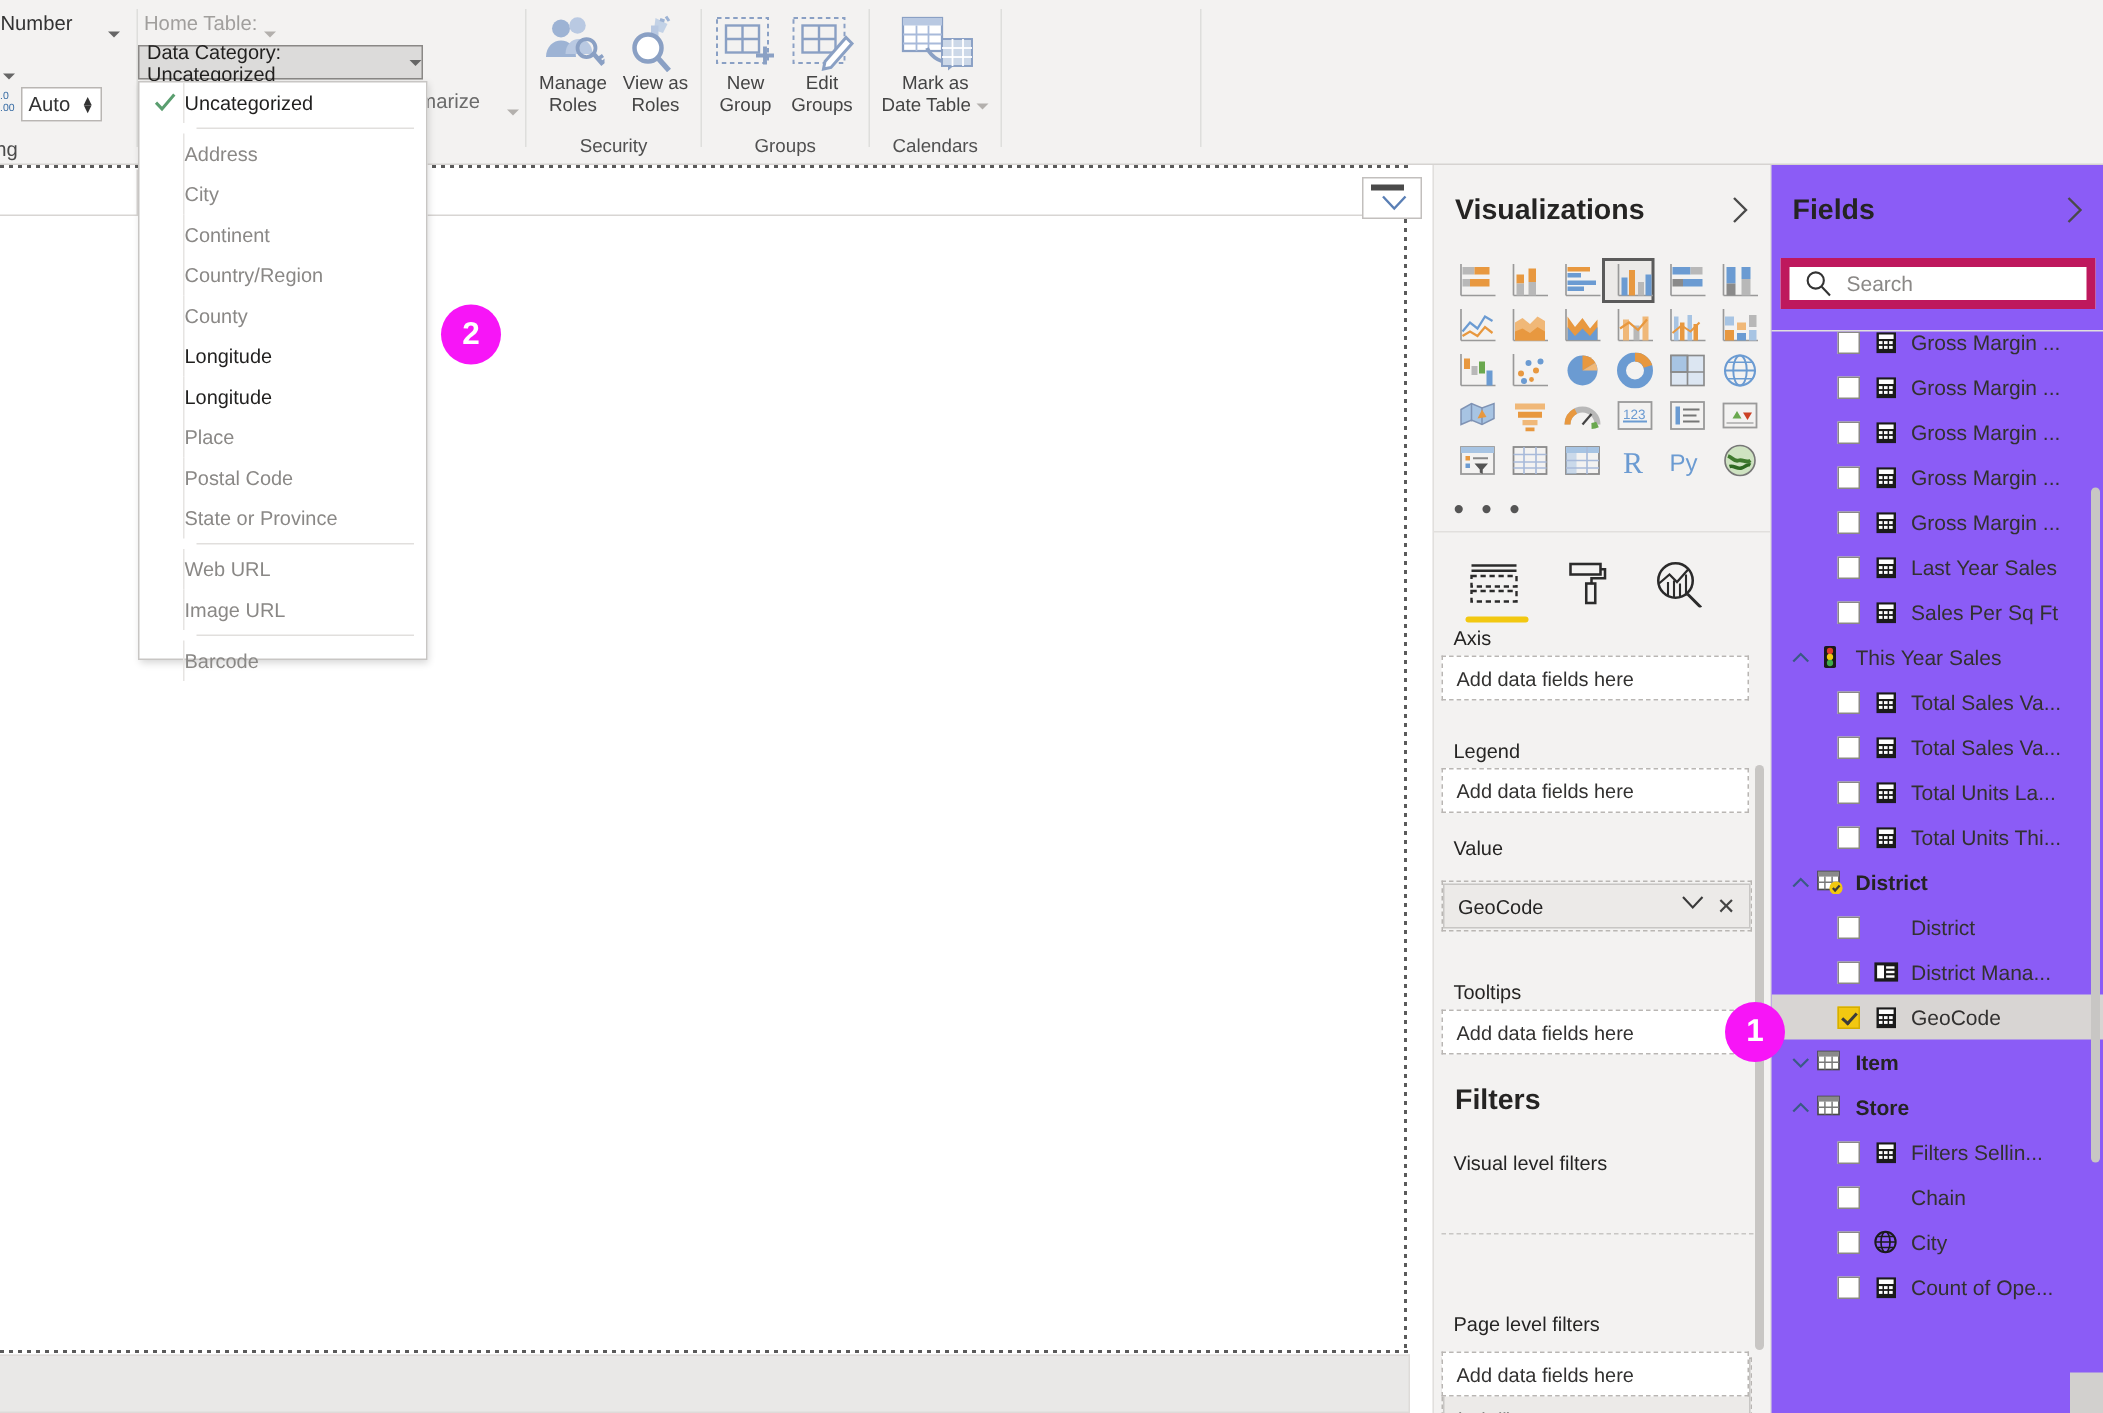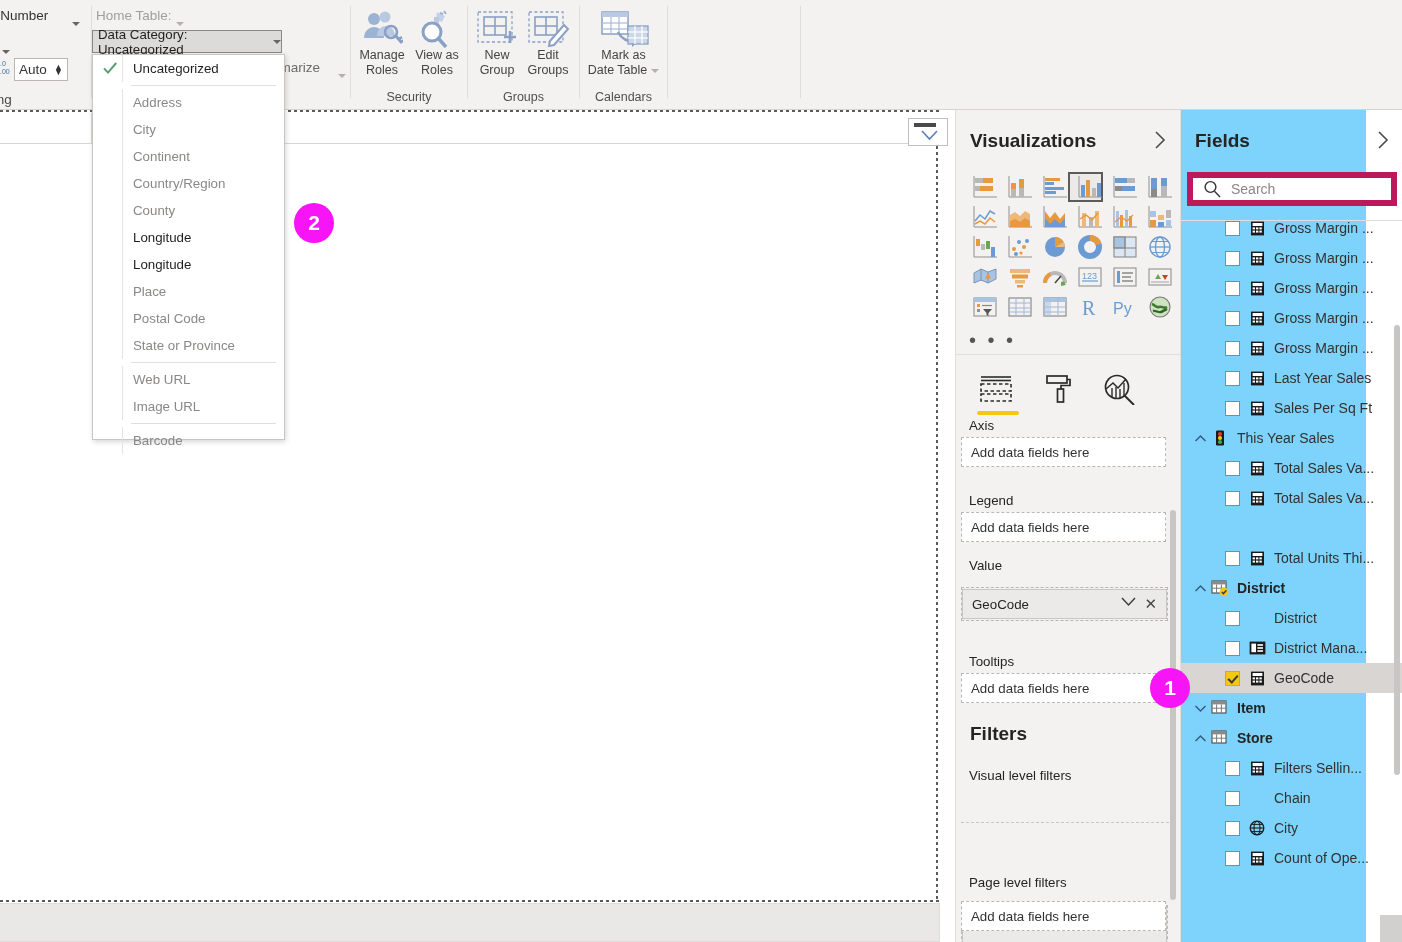--- a/index.html
+++ b/index.html
@@ -56,21 +56,21 @@
 
   
   #datacat-menu {
     position:absolute; left:92px; top:54px; width:193px; height:386px;
     background:#ffffff; border:1px solid #c8c6c4;
     box-shadow:1px 2px 5px rgba(0,0,0,.16);
     z-index:50;
   }
   .menu-item {
     position:relative; height:27px; display:flex; align-items:center;
-    font-size:13.3px; padding-left:40px; color:#8a8886; cursor:default;
+    font-size:13.3px; padding-left:30px; color:#8a8886; cursor:default;
   }
   .menu-item.enabled { color:#201f1e; }
   .menu-gut {
     position:absolute; left:0; top:0; width:30px; height:100%;
     border-right:1px solid #e6e4e2;
   }
   .menu-check {
     position:absolute; left:9px; top:5px; width:16px; height:16px;
   }
   .menu-divider { height:1px; background:#e1dfdd; margin:3px 8px 3px 38px; }
@@ -156,22 +156,22 @@
   #filter-chip-outer { position:absolute; left:5px; top:795px; width:207px; height:50px;
       border:1px dashed #b9b6b3; }
   #filter-chip {
     position:absolute; left:6px; top:796px; width:205px; height:48px;
     background:#eceae8; border:1px solid #c8c6c4; padding:5px 9px;
     font-size:13.3px; color:#252423; line-height:23px;
   }
 
   
   #fields-panel {
-    position:absolute; left:1180px; top:110px; width:186px; height:832px;
-    background:#7dd3fc; border-left:1px solid #e1dfdd;
+    position:absolute; left:1180px; top:110px; width:222px; height:832px;
+    background:#8b5cf6; border-left:1px solid #e1dfdd;
   }
   #search-box {
     position:absolute; left:6px; top:62px; width:210px; height:34px;
     background:#ffffff; border:6px solid #be185d;
     display:flex; align-items:center; padding-left:10px;
   }
   #search-text { font-size:14px; color:#8a8886; margin-left:10px; }
   #fields-rule { position:absolute; left:0; top:110px; width:222px; height:1px; background:#e1dfdd; }
   #fields-list { position:absolute; left:0; top:111px; width:222px; height:721px; overflow:hidden; }
   .frow { position:absolute; left:0; width:222px; height:30px; display:flex; align-items:center; cursor:default; }
@@ -919,20 +919,37 @@
             <rect x="2.6" y="6.4" width="2.4" height="2" fill="#ffffff"></rect>
             <rect x="6" y="6.4" width="2.4" height="2" fill="#ffffff"></rect>
             <rect x="9.4" y="6.4" width="2.4" height="2" fill="#ffffff"></rect>
             <rect x="2.6" y="9.6" width="2.4" height="2" fill="#ffffff"></rect>
             <rect x="6" y="9.6" width="2.4" height="2" fill="#ffffff"></rect>
             <rect x="9.4" y="9.6" width="2.4" height="2" fill="#ffffff"></rect>
           </svg>
         </div>
         <span class="flabel" style="margin-left: 8px;">Total Sales Va...</span>
       </div>
+      <div class="frow" style="top: 292px;">
+        <div class="fchev" style="margin-left: 10px;"></div>
+        <div class="fcheck" style="margin-left: 16px;"></div>
+        <div class="ficon" style="margin-left: 8px;">
+          <svg width="15" height="15" viewBox="0 0 15 15">
+            <rect x="1" y="0.6" width="13" height="13.8" fill="#1b1b1b"></rect>
+            <rect x="2.6" y="2" width="9.8" height="3" fill="#ffffff"></rect>
+            <rect x="2.6" y="6.4" width="2.4" height="2" fill="#ffffff"></rect>
+            <rect x="6" y="6.4" width="2.4" height="2" fill="#ffffff"></rect>
+            <rect x="9.4" y="6.4" width="2.4" height="2" fill="#ffffff"></rect>
+            <rect x="2.6" y="9.6" width="2.4" height="2" fill="#ffffff"></rect>
+            <rect x="6" y="9.6" width="2.4" height="2" fill="#ffffff"></rect>
+            <rect x="9.4" y="9.6" width="2.4" height="2" fill="#ffffff"></rect>
+          </svg>
+        </div>
+        <span class="flabel" style="margin-left: 8px;">Total Units La...</span>
+      </div>
       <div class="frow" style="top: 322px;">
         <div class="fchev" style="margin-left: 10px;"></div>
         <div class="fcheck" style="margin-left: 16px;"></div>
         <div class="ficon" style="margin-left: 8px;">
           <svg width="15" height="15" viewBox="0 0 15 15">
             <rect x="1" y="0.6" width="13" height="13.8" fill="#1b1b1b"></rect>
             <rect x="2.6" y="2" width="9.8" height="3" fill="#ffffff"></rect>
             <rect x="2.6" y="6.4" width="2.4" height="2" fill="#ffffff"></rect>
             <rect x="6" y="6.4" width="2.4" height="2" fill="#ffffff"></rect>
             <rect x="9.4" y="6.4" width="2.4" height="2" fill="#ffffff"></rect>

